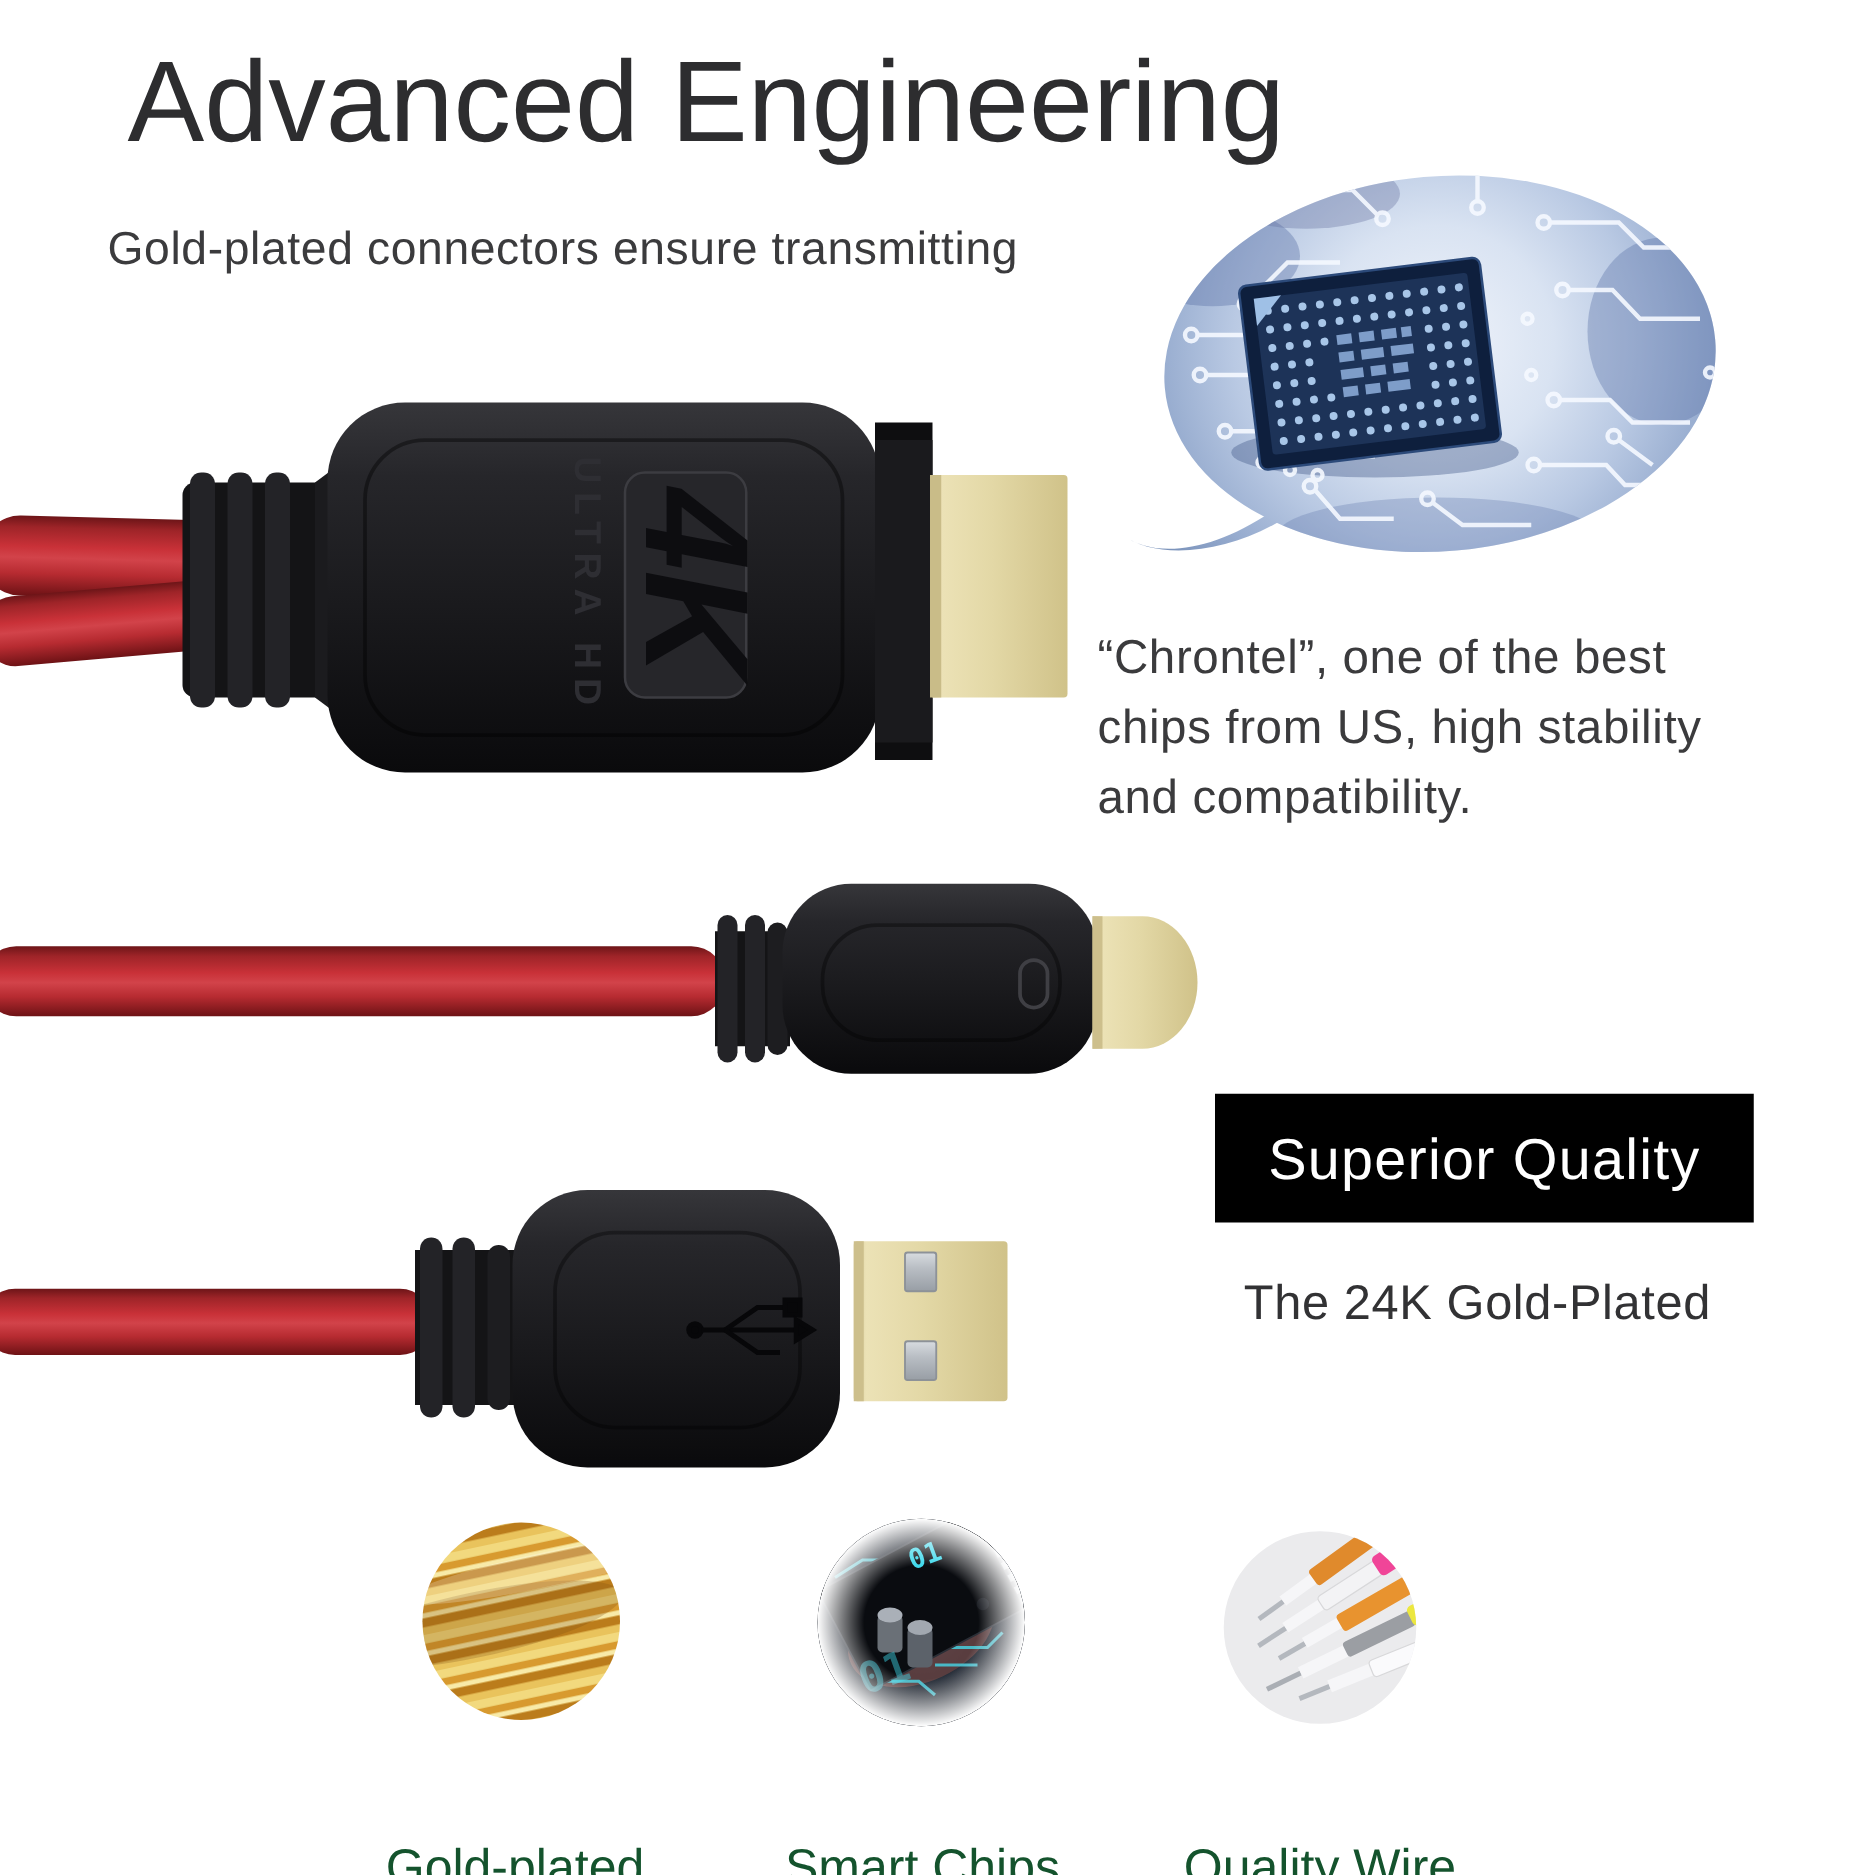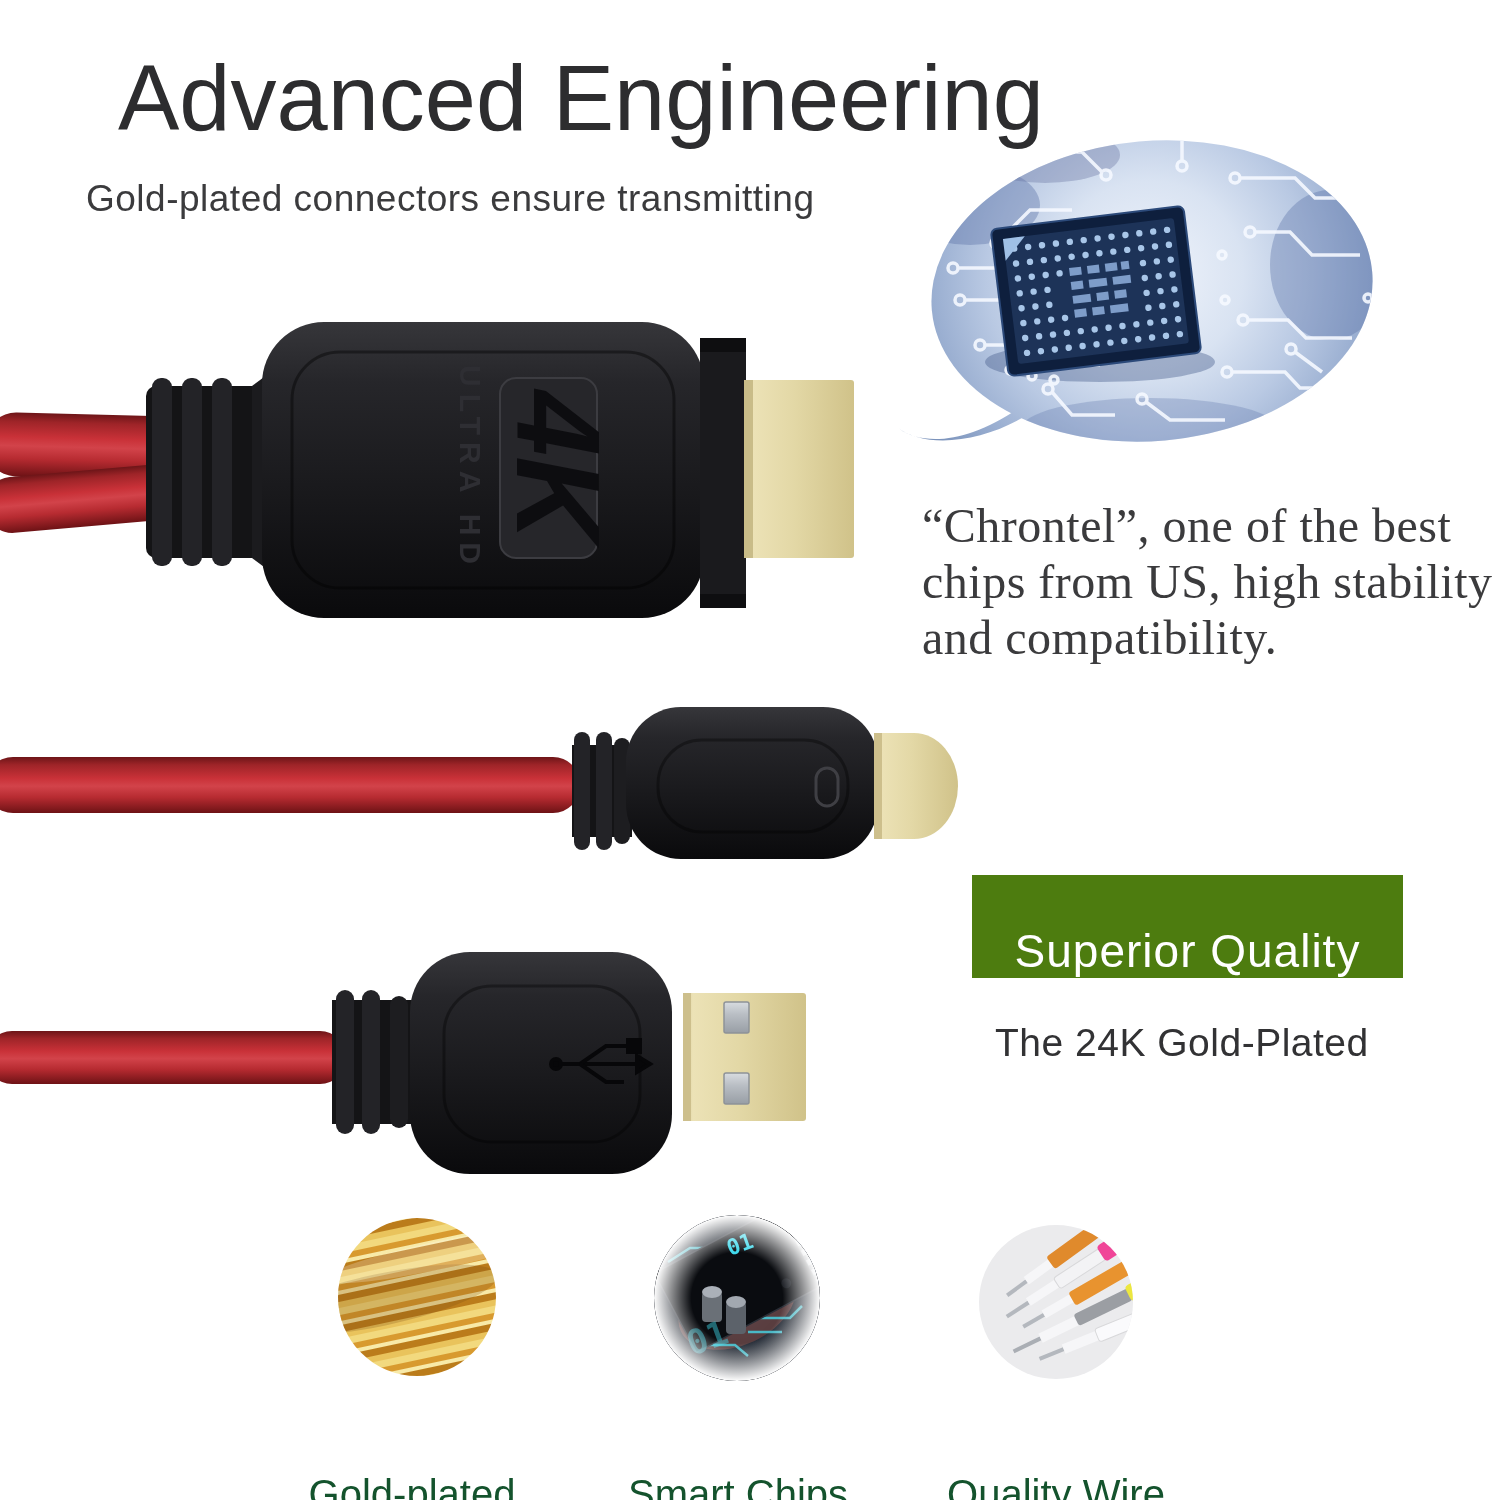--- a/index.html
+++ b/index.html
@@ -7,24 +7,24 @@
     position:relative;width:1500px;height:1500px;background:#ffffff;overflow:hidden;
     font-family:"Liberation Sans", sans-serif;
   }
   .abs{position:absolute;}
   #title{
     left:102px;top:30px;font-size:92px;color:#2d2d2f;letter-spacing:0px;
     font-weight:400;white-space:nowrap;
   }
   .para{font-size:37px;line-height:53px;color:#3b3b3d;letter-spacing:.5px;white-space:nowrap;margin-top:16px;}
   #intro{left:86px;top:156px;}
-  #chipnote{left:922px;top:482px;font-size:48px;line-height:56px;font-family:Liberation Serif, serif;}
+  #chipnote{left:878px;top:482px;font-size:38px;line-height:56px;}
   #sqbox{
-    left:972px;top:875px;width:431px;height:103px;background:#4d7c0f;
-    display:flex;align-items:flex-end;justify-content:center;
+    left:972px;top:875px;width:431px;height:103px;background:#000000;
+    display:flex;align-items:center;justify-content:center;
   }
   #sqbox span{color:#ffffff;font-size:46px;letter-spacing:1px;white-space:nowrap;}
   #sqsub{left:995px;top:998px;font-size:39px;line-height:57px;color:#323234;}
   .feat-label{
     top:1472px;font-size:40px;color:#14532d;white-space:nowrap;transform:translateX(-50%);
   }
   svg{position:absolute;left:0;top:0;}
 </style>
 </head>
 <body>
@@ -380,21 +380,21 @@
         <g transform="rotate(11)">
           <rect x="30" y="24" width="26" height="4" fill="#b4b8be"></rect>
           <rect x="56" y="21" width="36" height="10" fill="#f6f6f8"></rect>
           <rect x="92" y="19" width="55" height="14" rx="3" fill="#fafafc" stroke="#d8d8da" stroke-width="1"></rect>
         </g>
       </g>
     </g>
   </g>
 </svg>
 
-<h1 class="abs" id="title" style="margin:16px;font-weight:400;">Advanced Engineering</h1>
+<h1 class="abs" id="title" style="margin:0;font-weight:400;">Advanced Engineering</h1>
 
 <div class="abs para" id="intro">
   <div>Gold-plated connectors ensure transmitting</div>
 </div>
 
 <div class="abs para" id="chipnote">
   <div>“Chrontel”, one of the best</div>
   <div>chips from US, high stability</div>
   <div>and compatibility.</div>
 </div>

